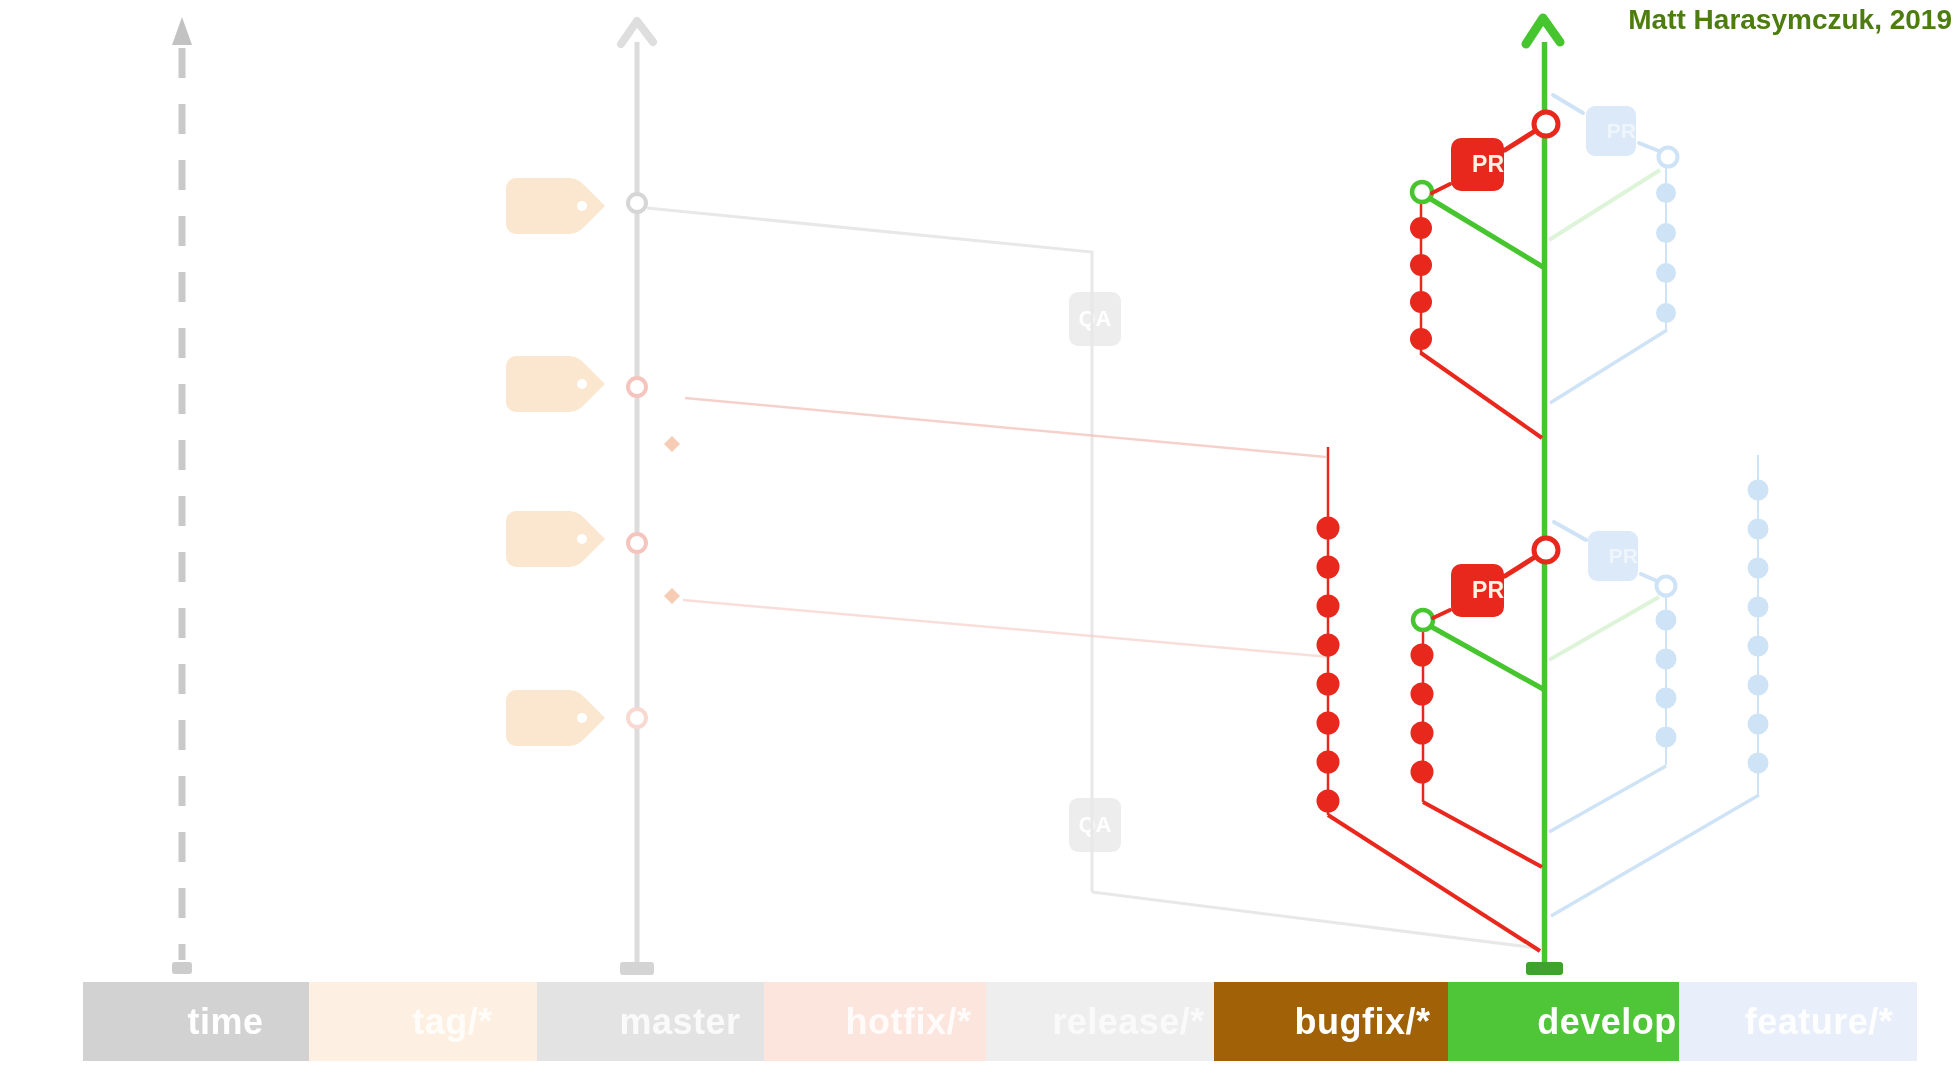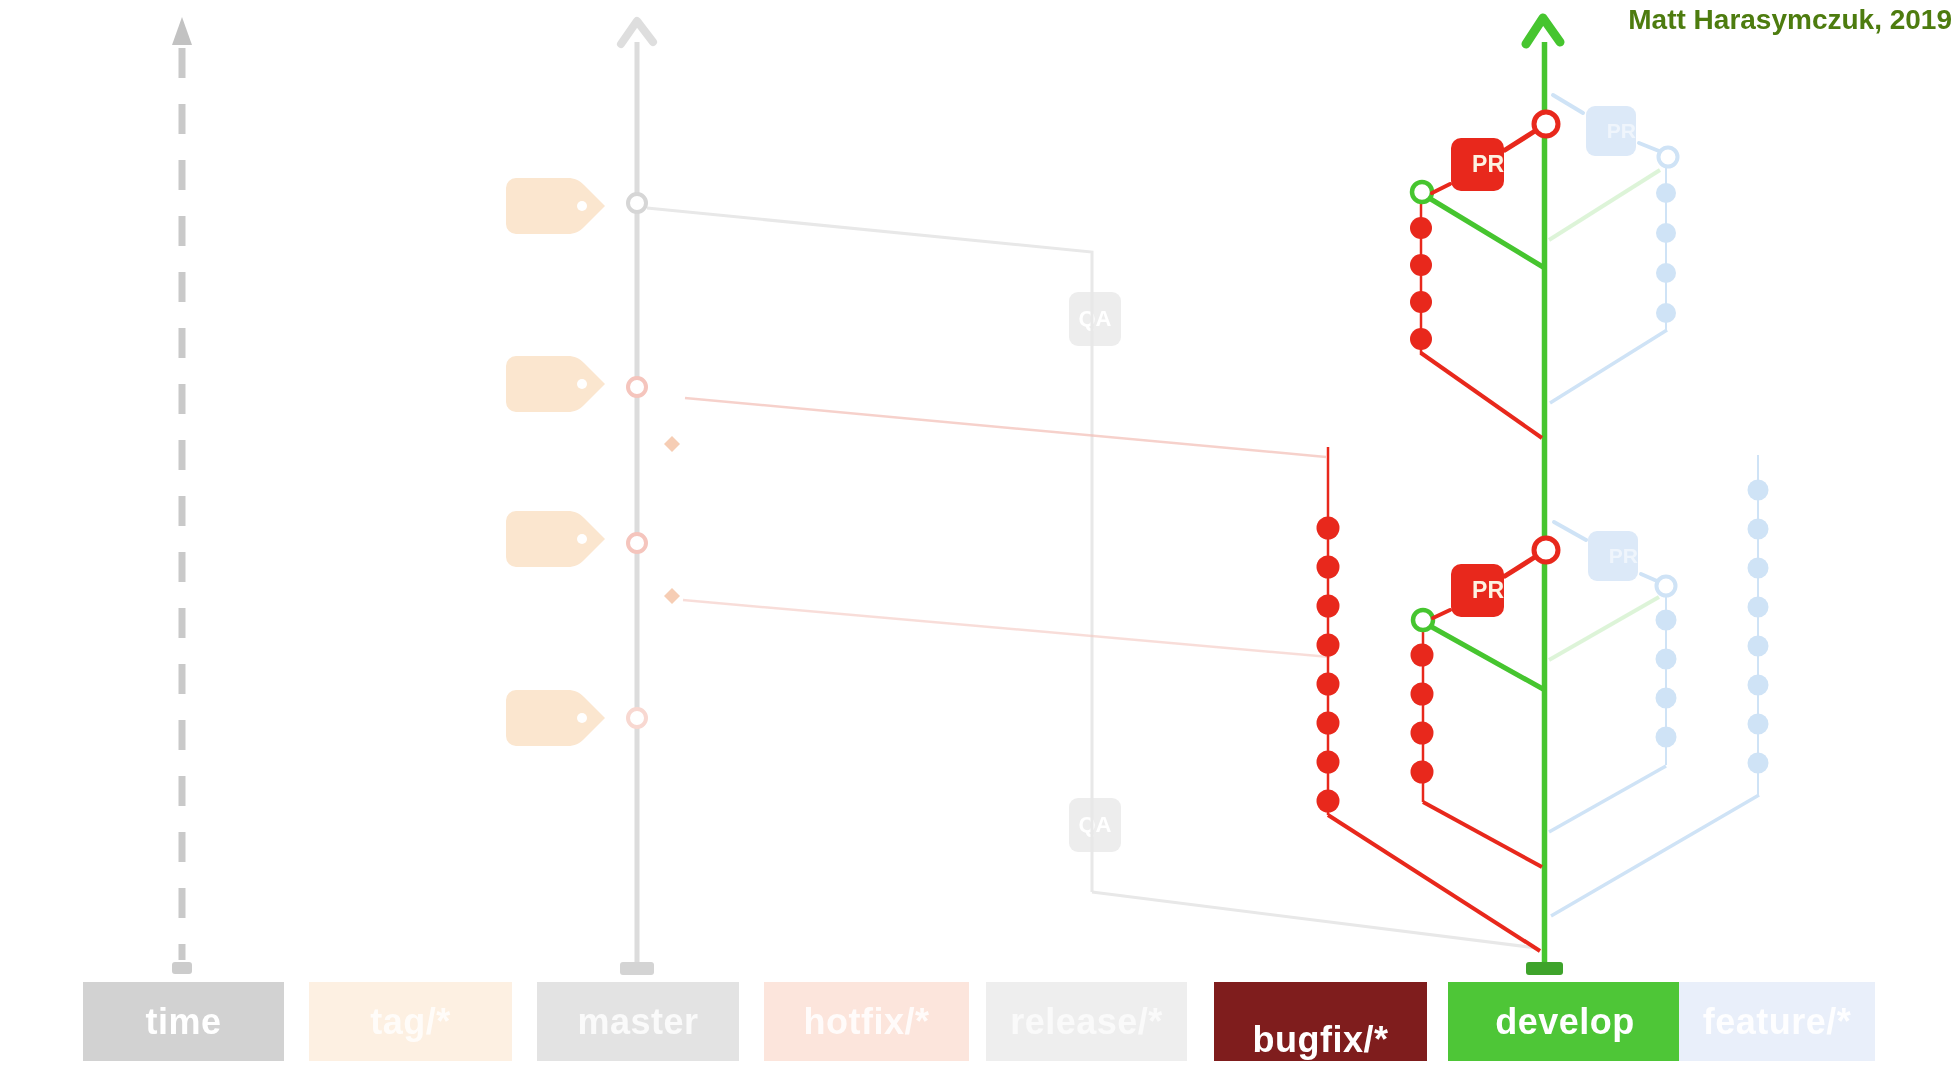--- a/index.html
+++ b/index.html
@@ -3,28 +3,28 @@
 <meta charset="utf-8">
 <style>
   html,body{margin:0;padding:0;background:#ffffff;}
   #stage{
     position:relative;width:1960px;height:1080px;background:#ffffff;
     overflow:hidden;font-family:"Liberation Sans",sans-serif;
   }
   #art{position:absolute;left:0;top:0;}
   .lane{
     position:absolute;top:982px;height:79px;display:flex;align-items:center;justify-content:center;
-    font-size:36px;font-weight:700;letter-spacing:.5px;user-select:none;
+    font-size:36px;font-weight:700;letter-spacing:.5px;user-select:none;padding-left:42px;
   }
   .lane-time{left:83px;width:201px;background:#d2d2d2;color:#ffffff;}
   .lane-tag{left:309px;width:203px;background:#fdf0e2;color:rgba(255,255,255,.8);}
   .lane-master{left:537px;width:202px;background:#e3e3e3;color:#fafafa;}
   .lane-hotfix{left:764px;width:205px;background:#fce5dc;color:rgba(255,255,255,.85);}
   .lane-release{left:986px;width:201px;background:#eeeeee;color:#fafafa;}
-  .lane-bugfix{left:1214px;width:213px;background:#7f1d1d;color:#ffffff;align-items:flex-end;}
+  .lane-bugfix{left:1214px;width:213px;background:#a16207;color:#ffffff;}
   .lane-develop{left:1448px;width:234px;background:#4ec637;color:#ffffff;}
   .lane-feature{left:1679px;width:196px;background:#e9effa;color:rgba(255,255,255,.92);}
   .pr-badge{
     position:absolute;width:53px;height:53px;border-radius:10px;background:#e8281c;
     color:#fdf3e2;font-size:23px;font-weight:700;display:flex;align-items:center;justify-content:flex-end;
   }
   .pr-badge.faded{background:#dce9f8;color:#eff5fc;width:50px;height:50px;border-radius:9px;font-size:21px;}
   .qa-badge{
     position:absolute;width:52px;height:54px;border-radius:9px;background:#ededed;
     color:#ffffff;font-size:22px;font-weight:700;display:flex;align-items:center;justify-content:center;

